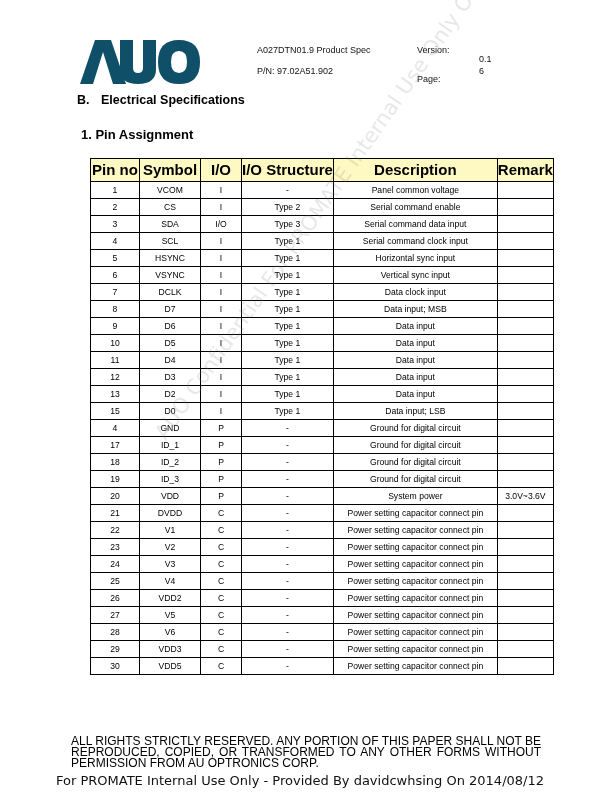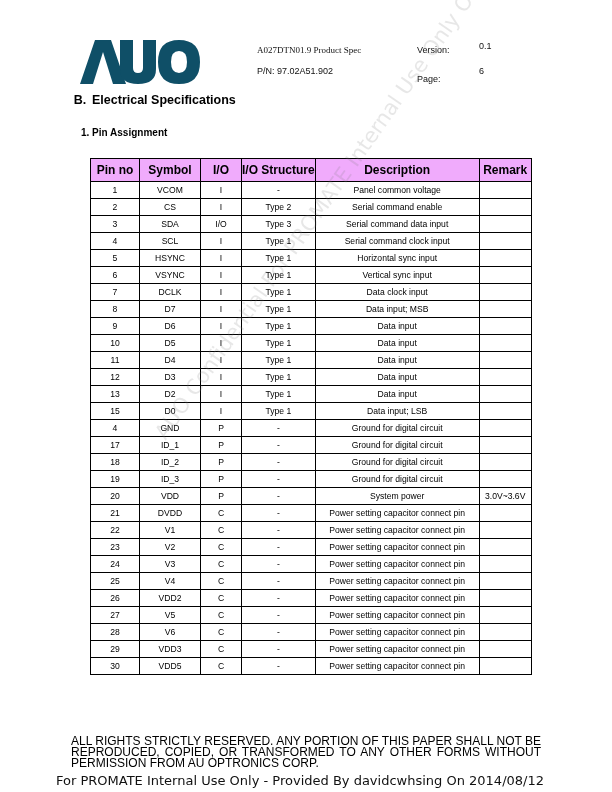--- a/index.html
+++ b/index.html
@@ -1,33 +1,33 @@
 <!DOCTYPE html>
 <html><head>
 <meta charset="utf-8">
 <style>
   html, body { margin:0; padding:0; background:#ffffff; }
   body { width:612px; height:792px; position:relative; overflow:hidden;
          font-family:"Liberation Sans", sans-serif; color:#000; }
   .logo { position:absolute; left:80px; top:40px; width:120px; height:44px; }
   .hdr { position:absolute; font-size:9px; color:#111; }
-  .h-title { left:257px; top:45px;font-family:Liberation Serif, serif; }
+  .h-title { left:257px; top:45px; }
   .h-pn { left:257px; top:66px; }
   .h-ver-l { left:417px; top:45px; }
-  .h-ver-v { left:479px; top:41px; }
+  .h-ver-v { left:479px; top:54px; }
   .h-page-l { left:417px; top:74px; }
   .h-page-v { left:479px; top:66px; }
-  .section { position:absolute; left:68px; top:93px; font-size:12.5px; font-weight:bold;text-align:center; }
+  .section { position:absolute; left:77px; top:93px; font-size:12.5px; font-weight:bold; }
   .section .num { display:inline-block; width:24px; }
-  .subsection { position:absolute; left:81px; top:127px; font-size:10px; font-weight:bold; }
+  .subsection { position:absolute; left:81px; top:127px; font-size:13px; font-weight:bold; }
   table.pins { position:absolute; left:90px; top:158px; border-collapse:collapse;
                font-size:8.6px; table-layout:fixed; }
   table.pins th, table.pins td { border:1px solid #000; text-align:center; padding:0;
                height:16px; line-height:16px; white-space:nowrap; }
-  table.pins th { background:#f0abfc; font-weight:bold; height:22px; line-height:22px; font-size:12px; }
+  table.pins th { background:#fef9c3; font-weight:bold; height:22px; line-height:22px; font-size:15px; }
   .footer { position:absolute; left:71px; top:712px; width:470px; font-size:12px;
             line-height:11px; text-align:justify; text-align-last:left;margin-top:24px; }
   .stamp { position:absolute; left:0; top:773px; width:600px; text-align:center;
            font-size:13px; font-family:"DejaVu Sans", sans-serif; color:#111; }
   .watermark { position:absolute; left:150px; top:430px; font-size:21px;
                font-family:"DejaVu Sans", sans-serif; color:rgba(120,120,120,0.18);
                transform:rotate(-55deg); transform-origin:0 0; white-space:nowrap;
                pointer-events:none; }
 </style>
 </head>

